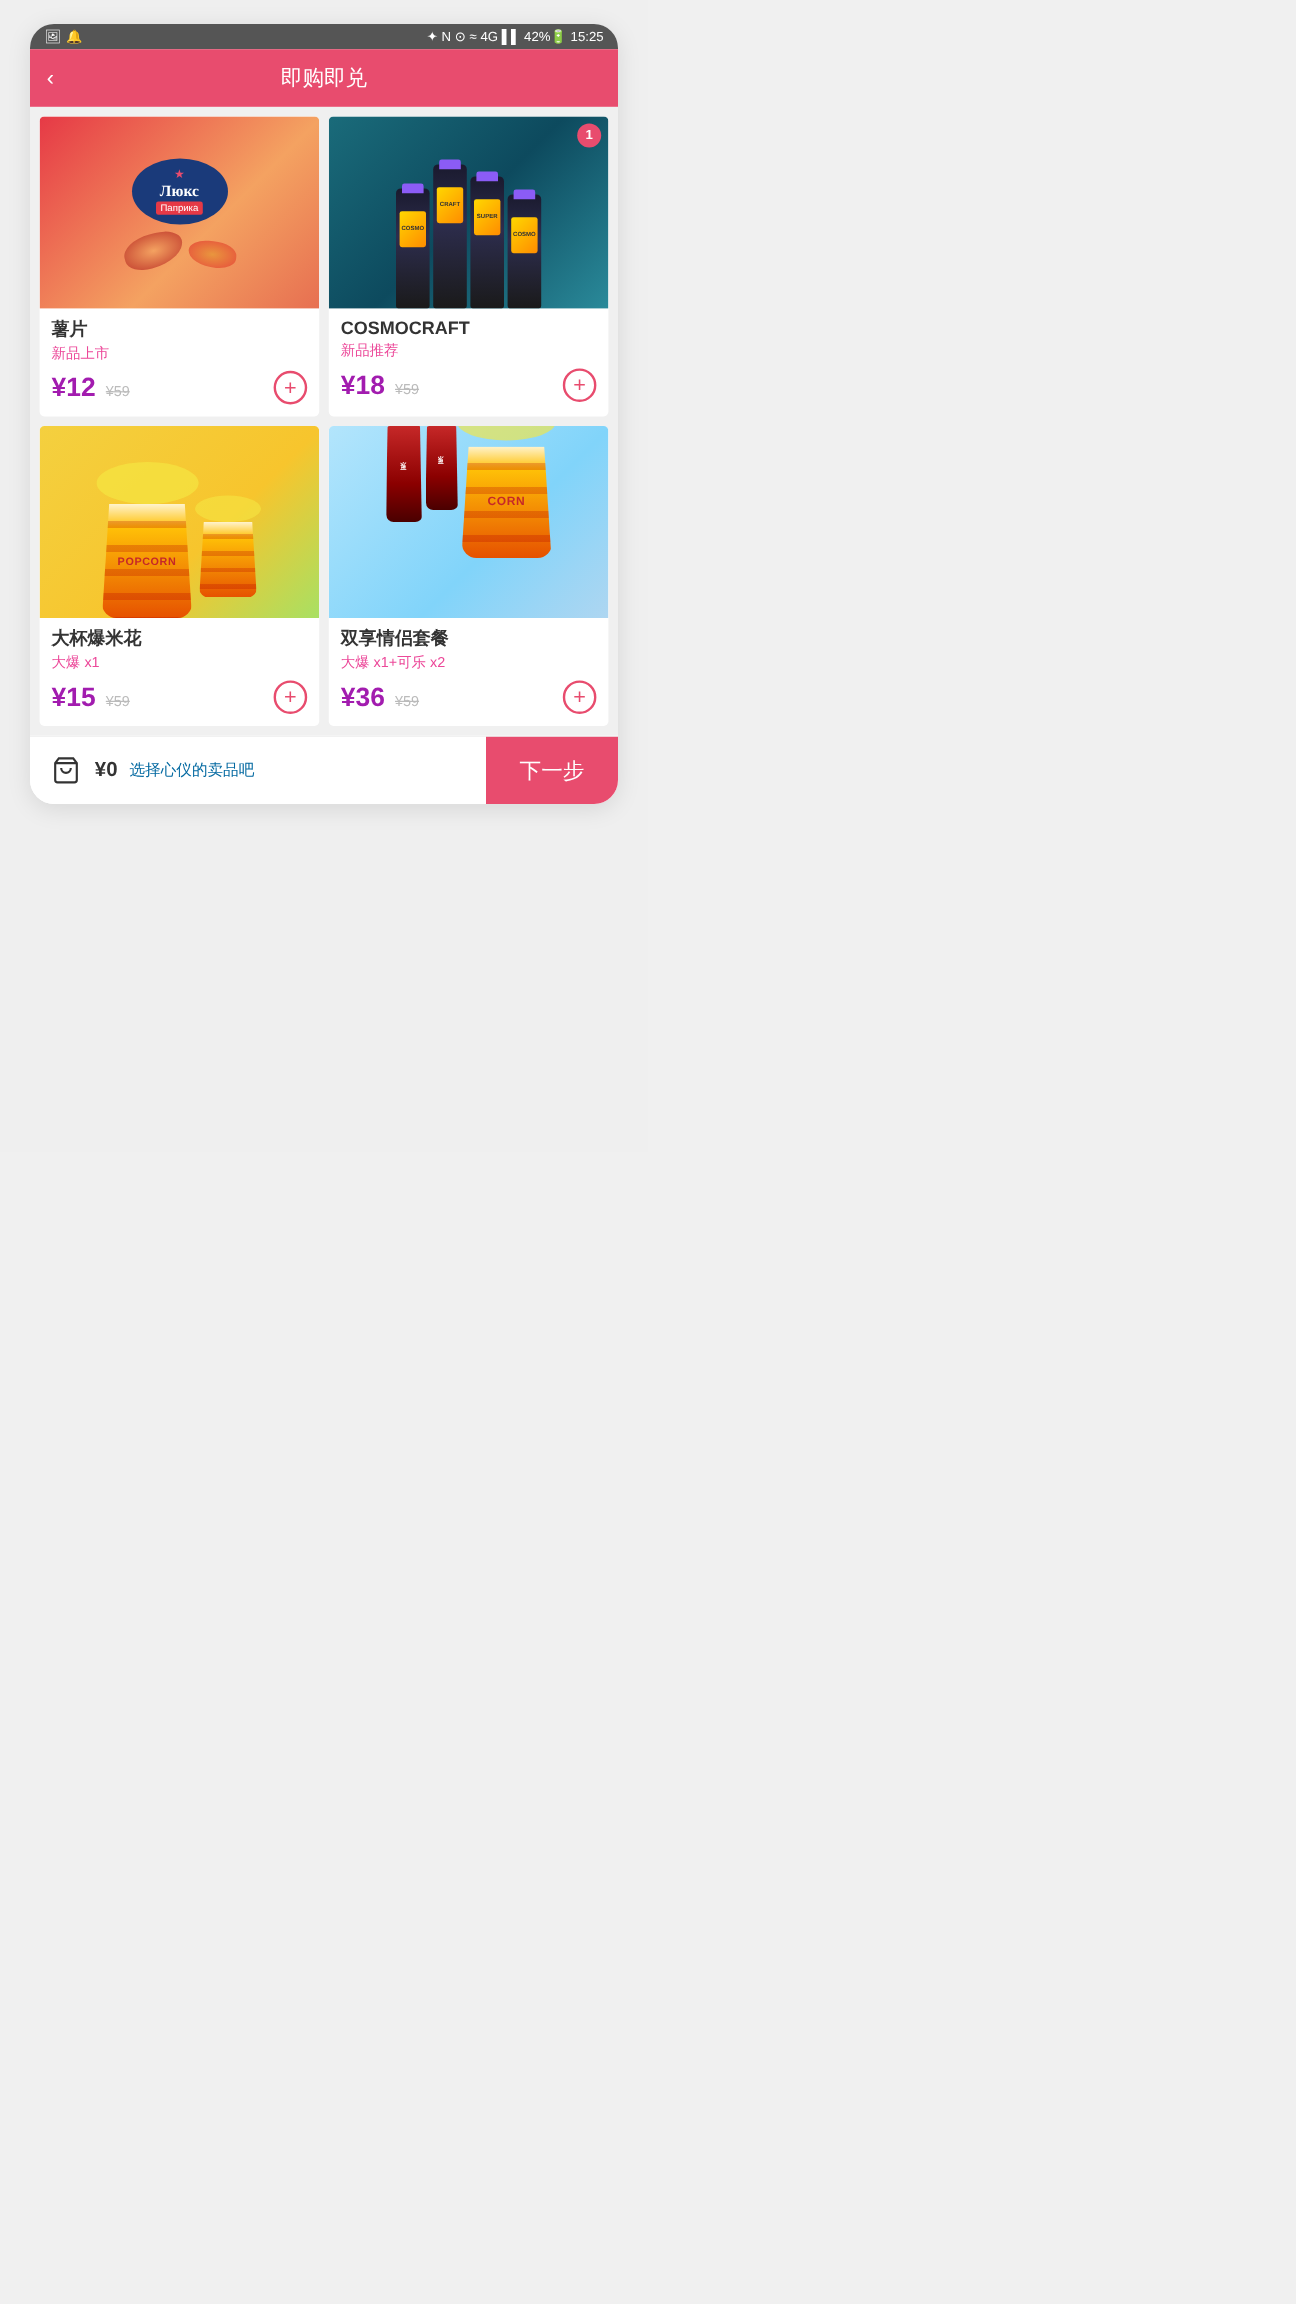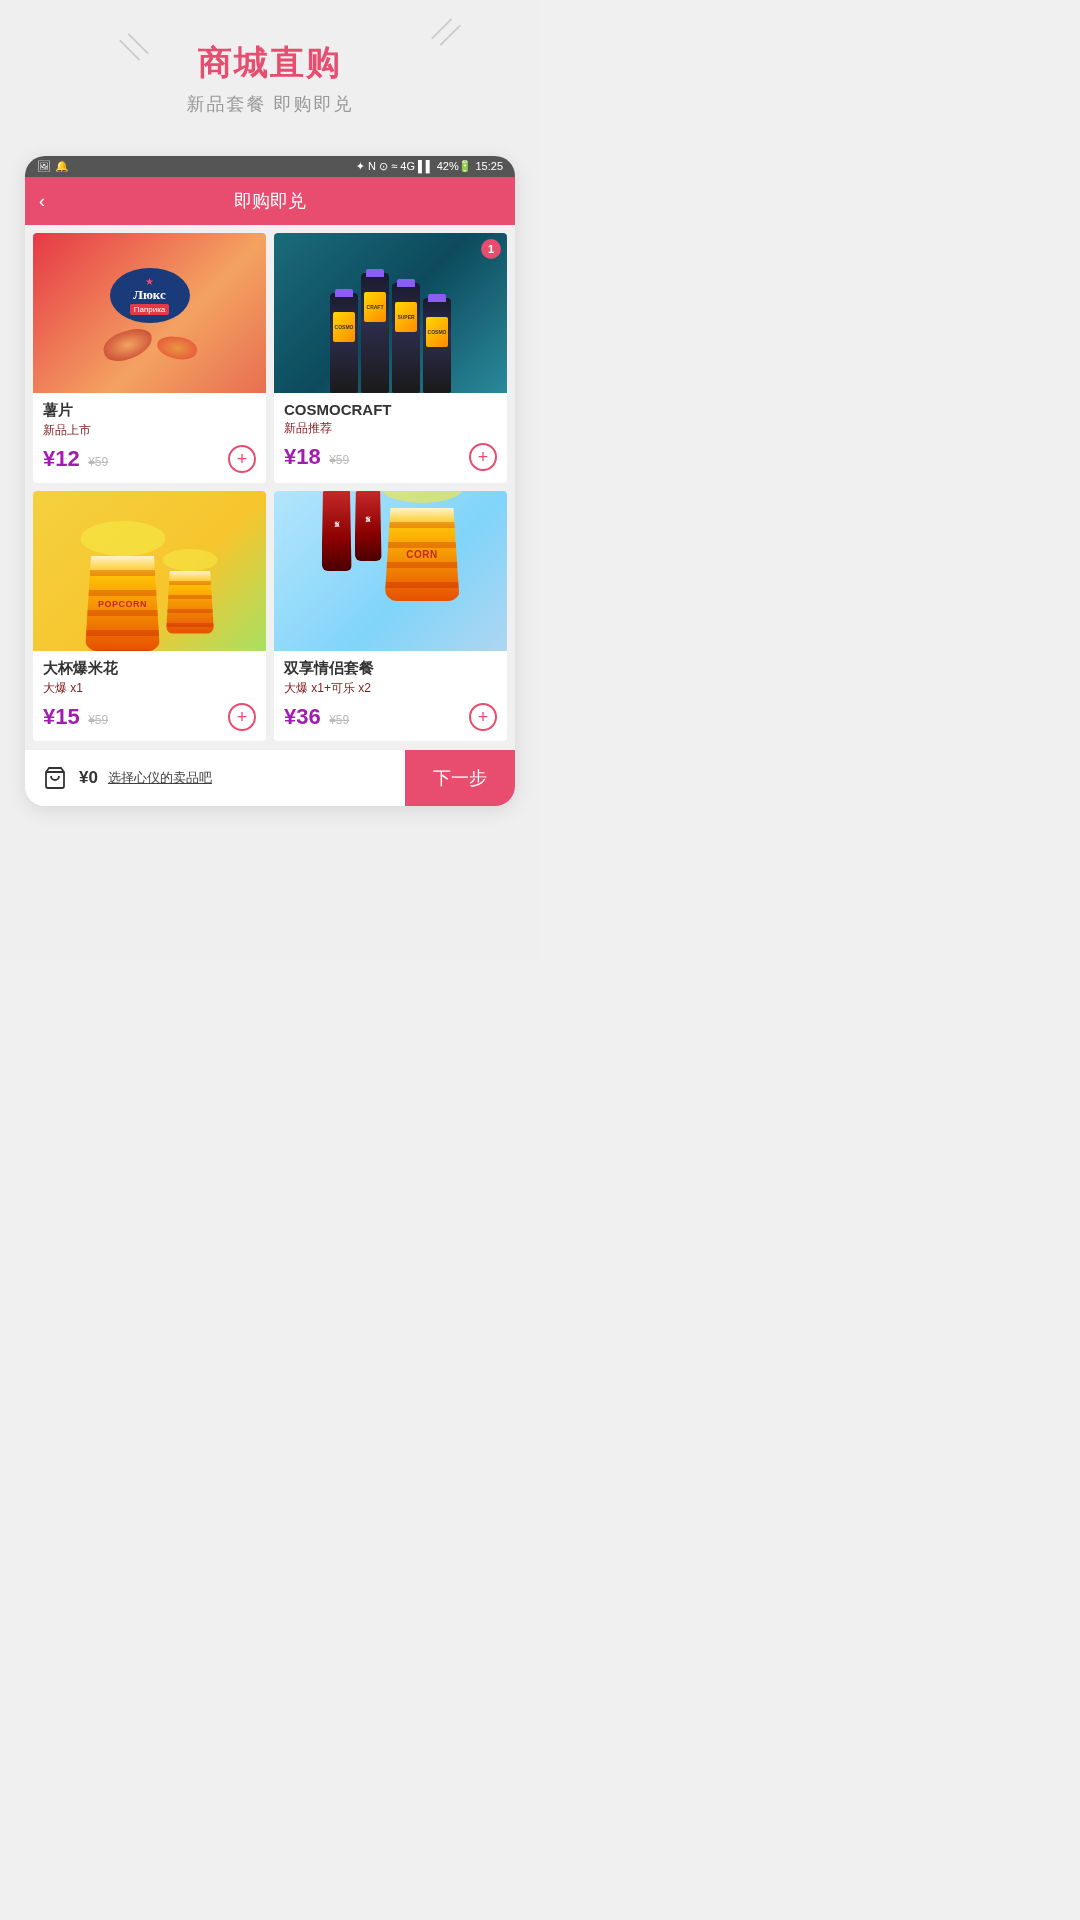--- a/index.html
+++ b/index.html
@@ -293,21 +293,21 @@
     .product-info {
       padding: 8px 10px 10px;
     }
     .product-name {
       font-size: 15px;
       font-weight: 600;
       color: #333;
     }
     .product-desc {
       font-size: 12px;
-      color: #7f1d1d;
+      color: #ec4899;
       margin-top: 2px;
     }
     .product-price-row {
       display: flex;
       align-items: center;
       justify-content: space-between;
       margin-top: 6px;
     }
     .price-new {
       color: #a21caf;
@@ -359,51 +359,38 @@
       width: 24px;
       height: 24px;
     }
     .cart-total {
       font-size: 17px;
       font-weight: 600;
       color: #333;
     }
     .cart-hint {
       font-size: 13px;
-      color: #404040;
-      text-decoration: underline;
+      color: #0369a1;
     }
     .next-btn {
       background: #e84c6e;
       color: white;
       font-size: 18px;
       padding: 16px 28px;
       border: none;
       cursor: pointer;
       font-weight: 500;
       white-space: nowrap;
     }
   </style>
 </head>
 <body>
 
 <div class="page-wrapper">
 
-  <div class="header-section">
-    <div class="deco-left">
-      <div class="deco-line" style="transform: rotate(45deg) translate(0px, 6px);"></div>
-      <div class="deco-line" style="transform: rotate(45deg) translate(0px, -6px);"></div>
-    </div>
-    <div class="deco-right">
-      <div class="deco-line" style="transform: rotate(-45deg) translate(0px, 6px);"></div>
-      <div class="deco-line" style="transform: rotate(-45deg) translate(0px, -6px);"></div>
-    </div>
-    <div class="header-title">商城直购</div>
-    <div class="header-subtitle">新品套餐 即购即兑</div>
-  </div>
 
   <div class="phone-card">
 
     <div class="status-bar">
       <div class="status-left">
         <span>🖼</span>
         <span>🔔</span>
       </div>
       <div class="status-right">
         <span>✦ N ⊙ ≈ 4G ▌▌ 42%🔋 15:25</span>

